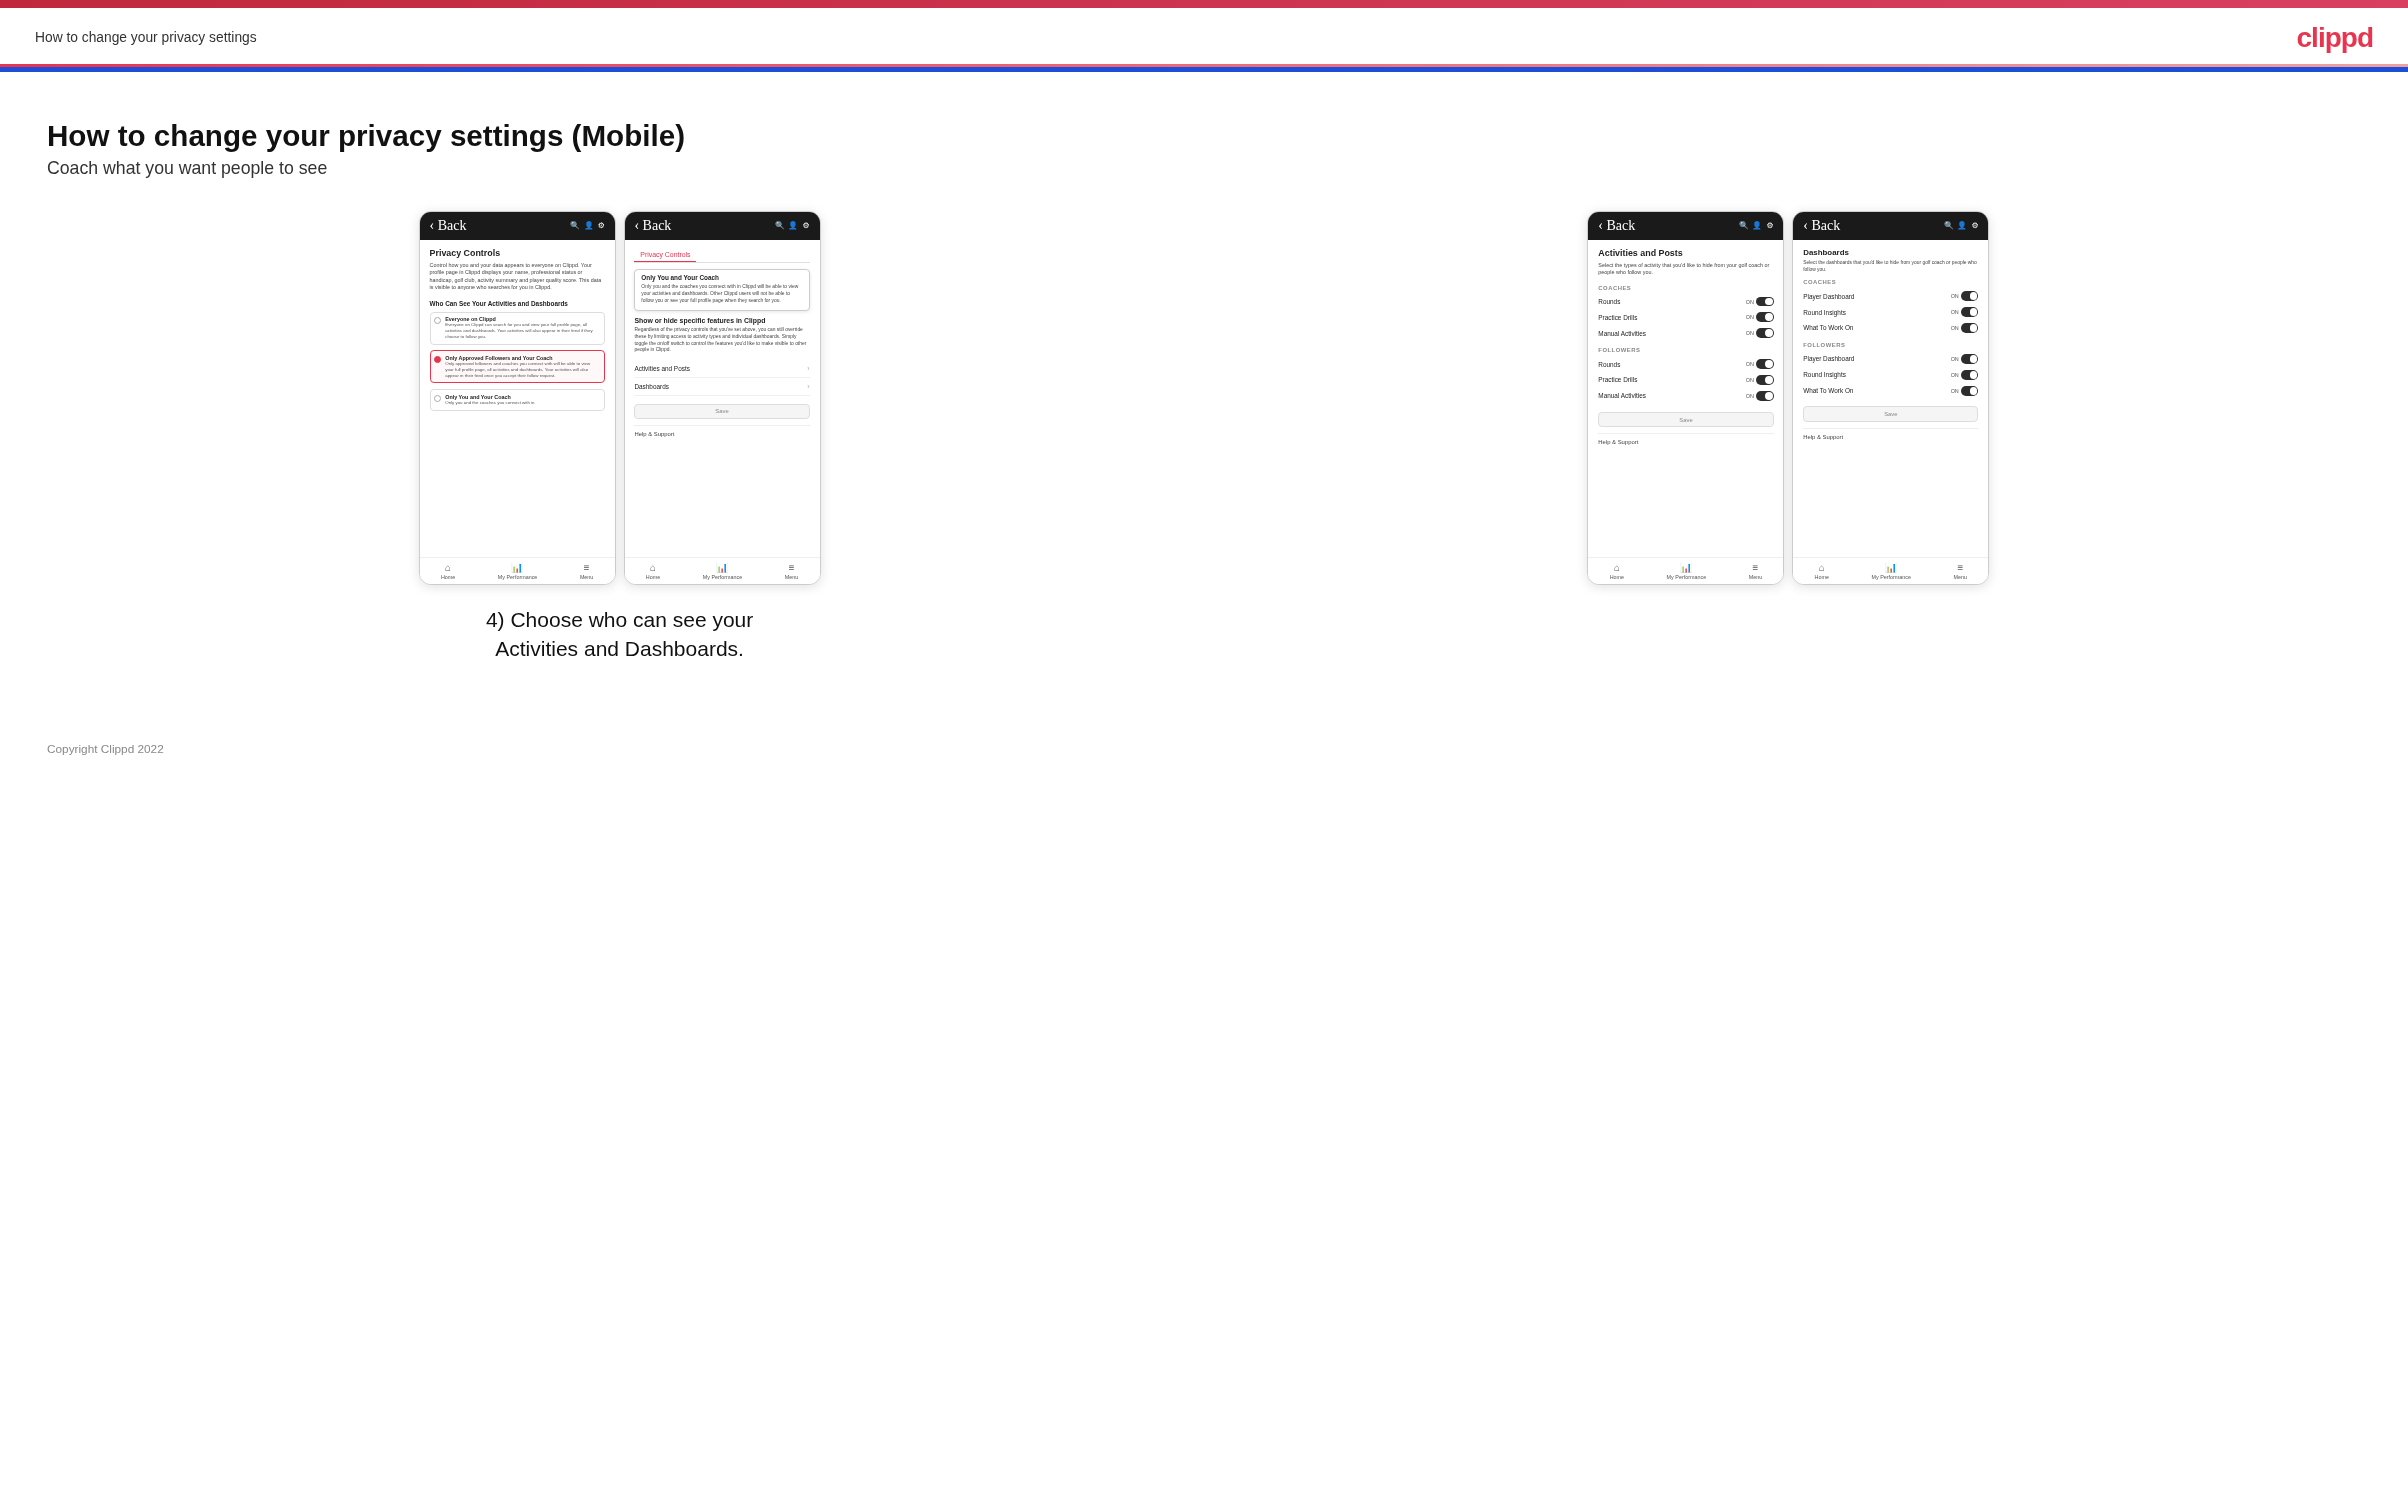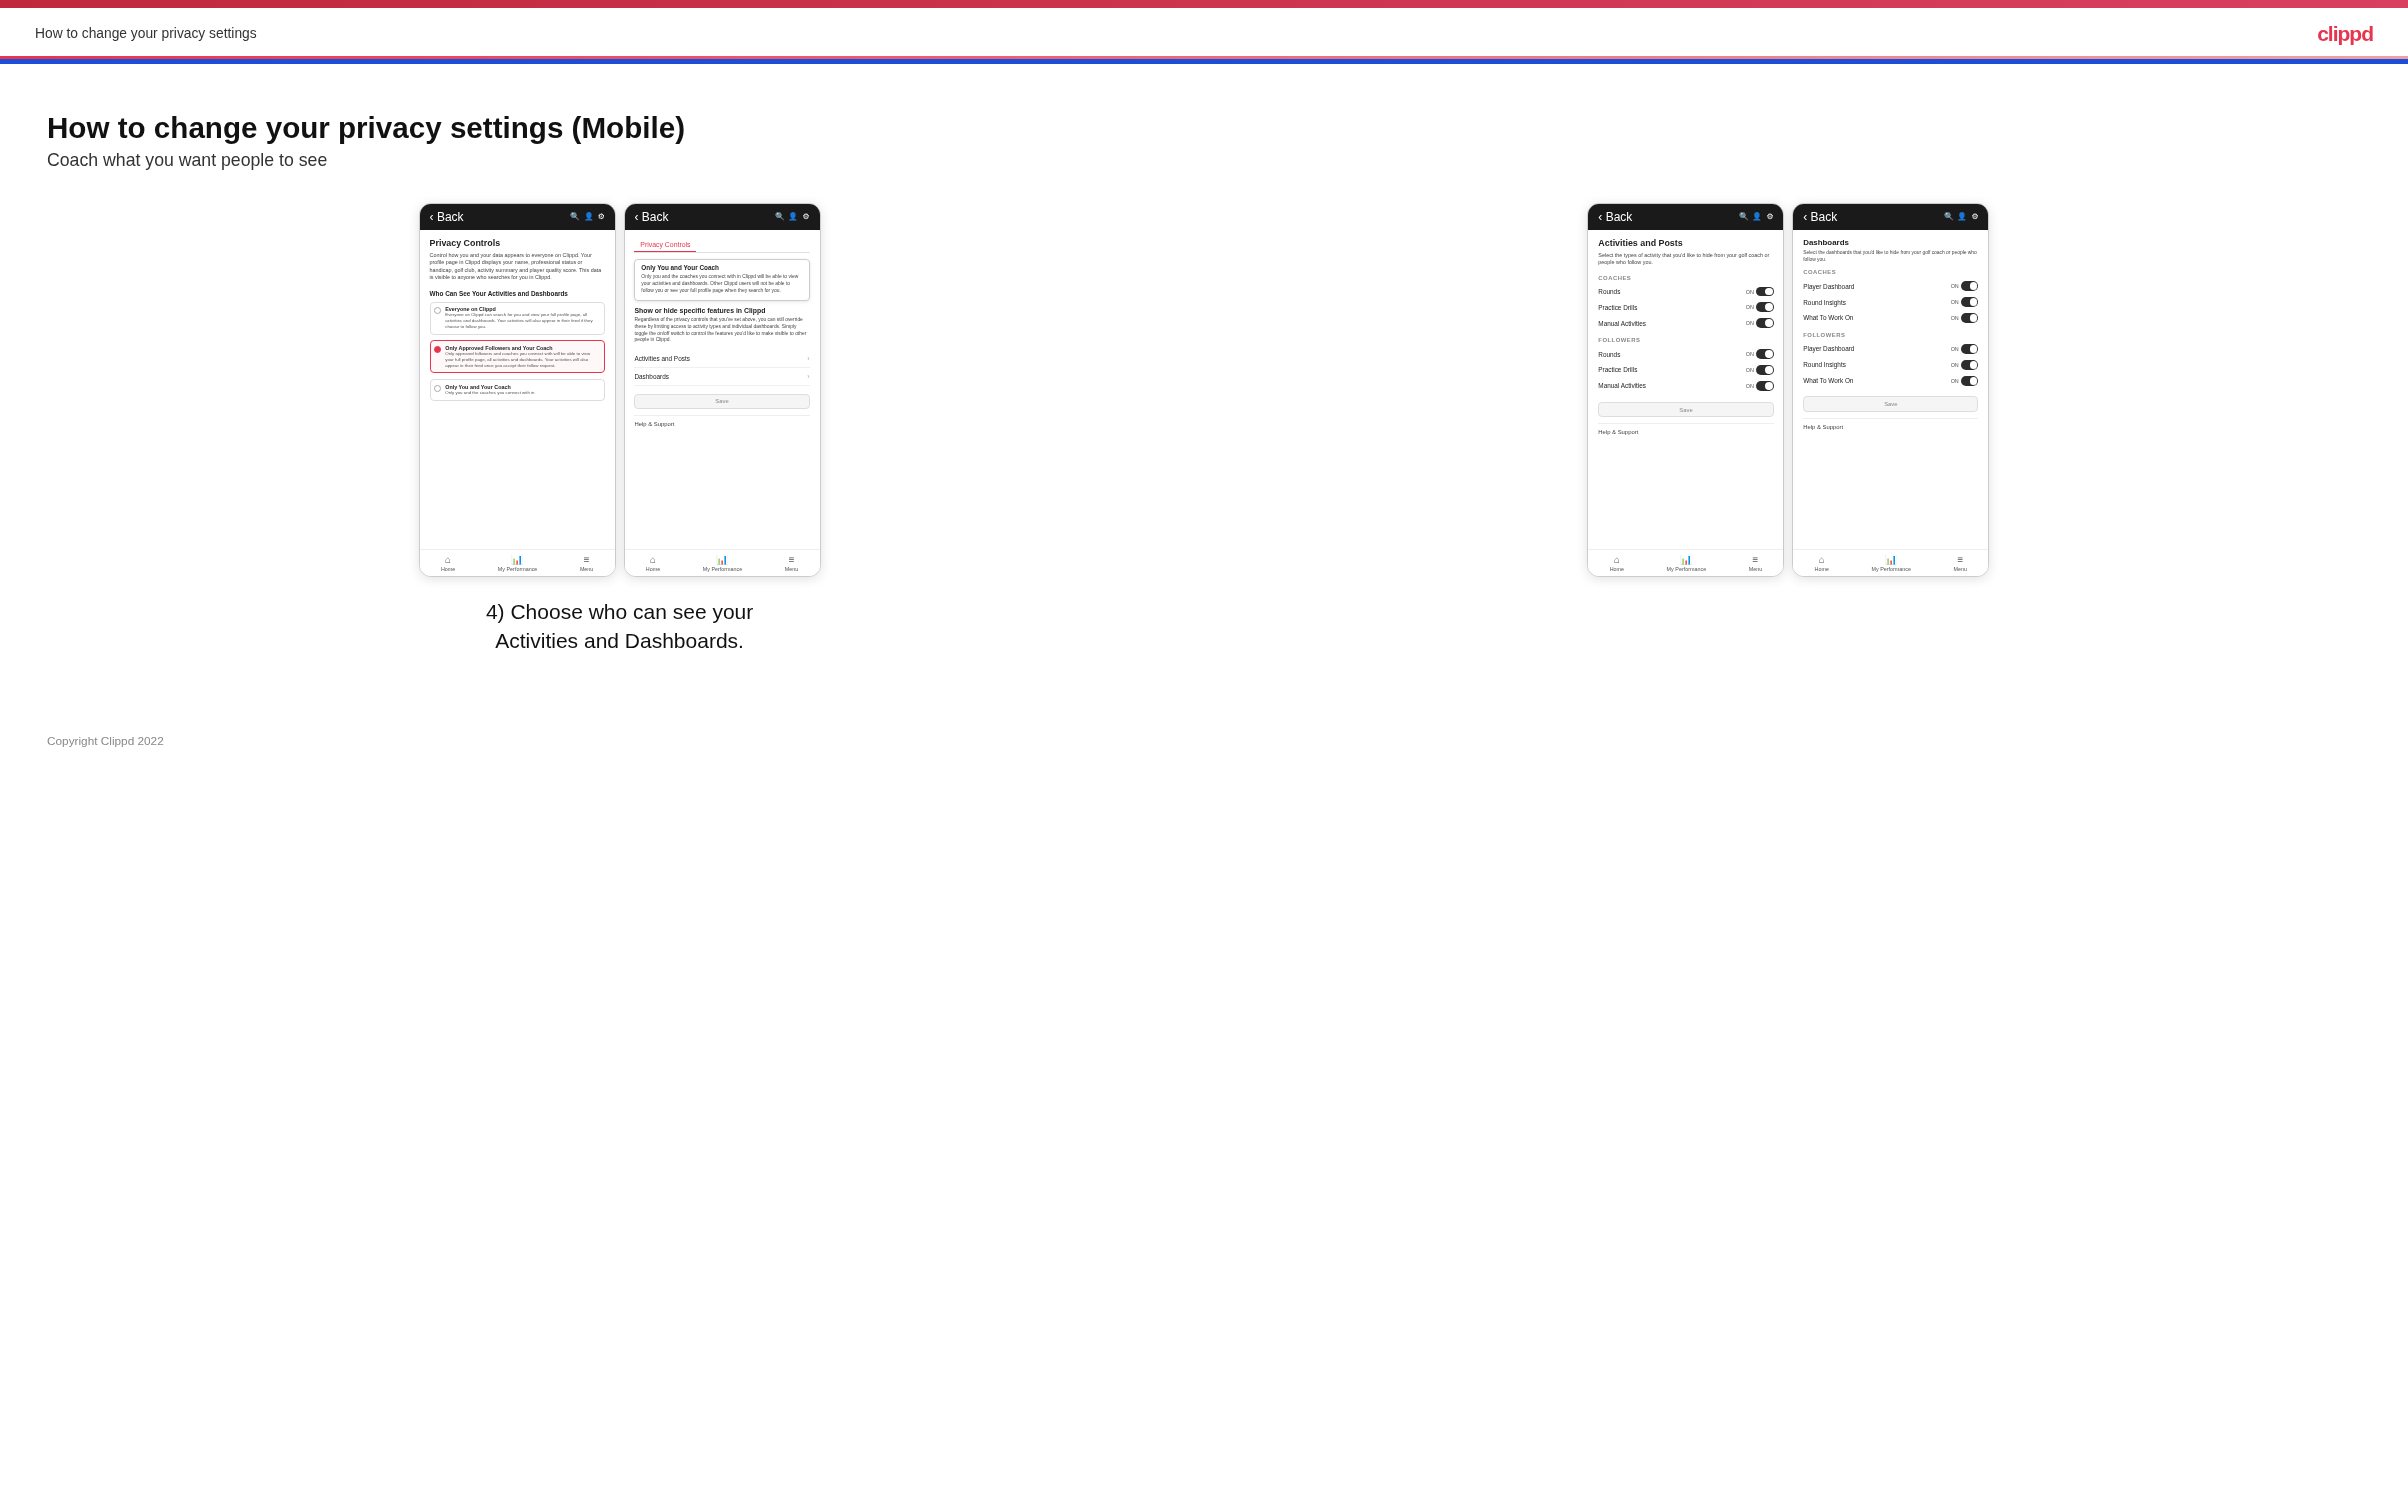--- a/index.html
+++ b/index.html
@@ -24,21 +24,21 @@
       position: absolute;
       bottom: 0; left: 0; right: 0;
       height: 3px;
       background: linear-gradient(to right, #e8344e, #f0a0a0);
     }
     .top-bar-title {
       font-size: 13.8px;
       color: #333;
     }
     .logo {
-      font-size: 21px;
+      font-size: 28px;
       font-weight: 800;
       color: #e8344e;
       letter-spacing: -1px;
     }
 
     
     .page-header {
       padding: 47px 47px 31.5px 47px;
     }
     .page-header h1 {
@@ -101,21 +101,22 @@
       background: #1a1a1a;
       display: flex;
       align-items: center;
       justify-content: space-between;
       padding: 5.9px 9.9px;
       font-size: 7.9px;
       color: #fff;
     }
     .phone-topbar .back-btn {
       color: #fff;
-      font-size: 12px;
+      font-size: 14px;
+      font-family: Liberation Serif, serif;
     }
     .phone-topbar .icons {
       display: flex;
       gap: 3.9px;
       color: #fff;
       font-size: 7.9px;
     }
 
     .phone-content {
       flex: 1;

